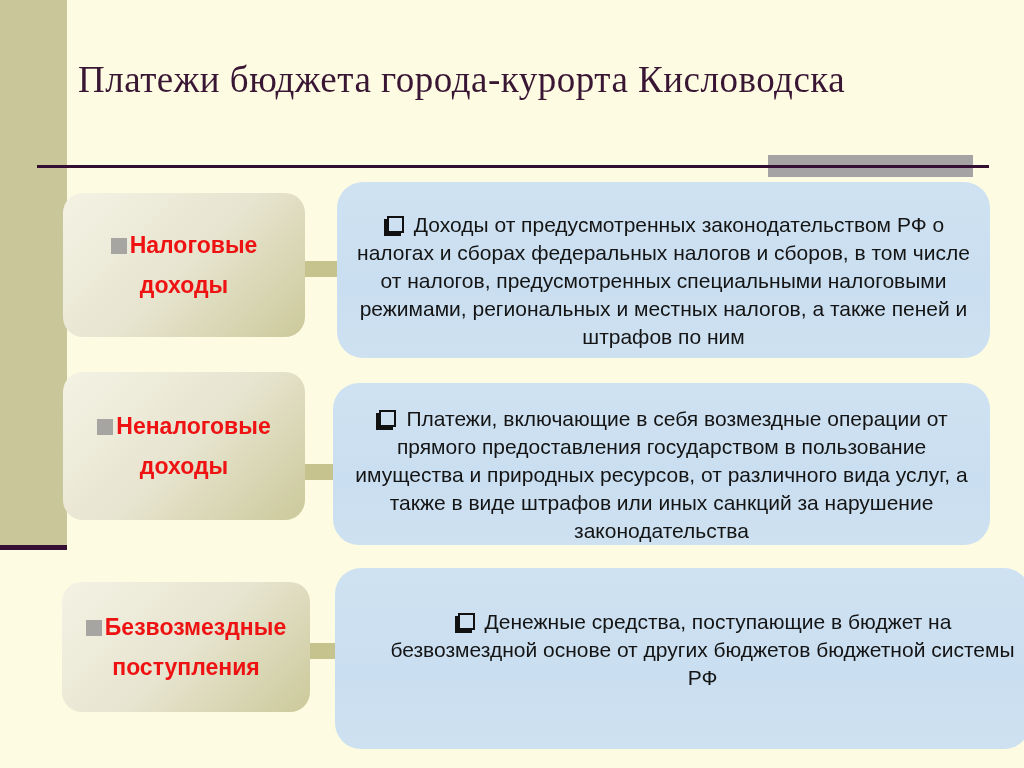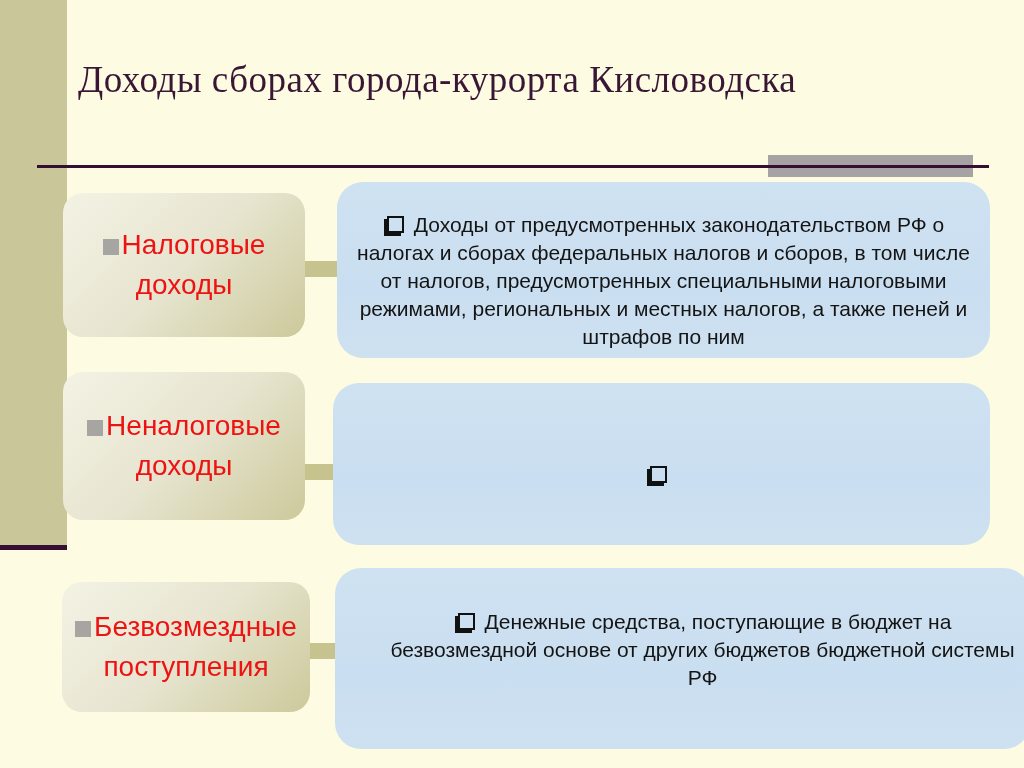--- a/index.html
+++ b/index.html
@@ -21,21 +21,21 @@
   .rule{position:absolute;left:37px;top:165px;width:952px;height:3px;background:#350F33;z-index:3;}
   .gray-bar{position:absolute;left:768px;top:155px;width:205px;height:22px;background:#A5A3A3;z-index:2;}
 
   
   .cat-box{
     position:absolute;z-index:2;border-radius:20px;
     background:linear-gradient(135deg,#F4F2E4 0%,#E7E5D0 50%,#CCC99B 100%);
     display:flex;align-items:center;justify-content:center;text-align:center;
   }
   .cat-label{
-    color:#EE1212;font-weight:normal;font-size:28px;line-height:40px;
+    color:#EE1212;font-weight:bold;font-size:23px;line-height:40px;
     padding:0 14px;
   }
   .sq-bullet{
     display:inline-block;width:16px;height:16px;background:#A7A5A2;
     margin-right:3px;vertical-align:-1px;
   }
 
   
   .connector{position:absolute;height:16px;background:#C6C38F;z-index:1;}
 
@@ -55,38 +55,38 @@
     box-shadow:-3px 3px 0 0 #111;
     margin:0 10px 0 4px;vertical-align:-1px;
   }
 </style>
 </head>
 <body>
 
 <div class="stripe"></div>
 <div class="stripe-underline"></div>
 
-<div class="title">Доходы сборах города-курорта Кисловодска</div>
+<div class="title">Платежи бюджета города-курорта Кисловодска</div>
 <div class="gray-bar"></div>
 <div class="rule"></div>
 
 <div class="connector" style="left:295px;top:261px;width:52px;"></div>
 <div class="cat-box" style="left:63px;top:193px;width:242px;height:144px;">
   <div class="cat-label"><span class="sq-bullet"></span><span>Налоговые доходы</span></div>
 </div>
 <div class="def-box" style="left:337px;top:182px;width:653px;height:176px;">
   <div class="def-text"><span class="checkbox"></span><span>Доходы от предусмотренных законодательством РФ о налогах и сборах федеральных налогов и сборов, в том числе от налогов, предусмотренных специальными налоговыми режимами, региональных и местных налогов, а также пеней и штрафов по ним</span></div>
 </div>
 
 <div class="connector" style="left:295px;top:464px;width:52px;"></div>
 <div class="cat-box" style="left:63px;top:372px;width:242px;height:148px;">
   <div class="cat-label"><span class="sq-bullet"></span><span>Неналоговые доходы</span></div>
 </div>
 <div class="def-box" style="left:333px;top:383px;width:657px;height:162px;">
-  <div class="def-text"><span class="checkbox"></span></div>
+  <div class="def-text"><span class="checkbox"></span><span>Платежи, включающие в себя возмездные операции от прямого предоставления государством в пользование имущества и природных ресурсов, от различного вида услуг, а также в виде штрафов или иных санкций за нарушение законодательства</span></div>
 </div>
 
 <div class="connector" style="left:300px;top:643px;width:47px;"></div>
 <div class="cat-box" style="left:62px;top:582px;width:248px;height:130px;align-items:center;">
   <div class="cat-label" style="padding:0 6px;"><span class="sq-bullet"></span><span>Безвозмездные поступления</span></div>
 </div>
 <div class="def-box row3" style="left:335px;top:568px;width:655px;height:181px;padding-left:40px;">
   <div class="def-text"><span class="checkbox"></span><span>Денежные средства, поступающие в бюджет на безвозмездной основе от других бюджетов бюджетной системы РФ</span></div>
 </div>
 

